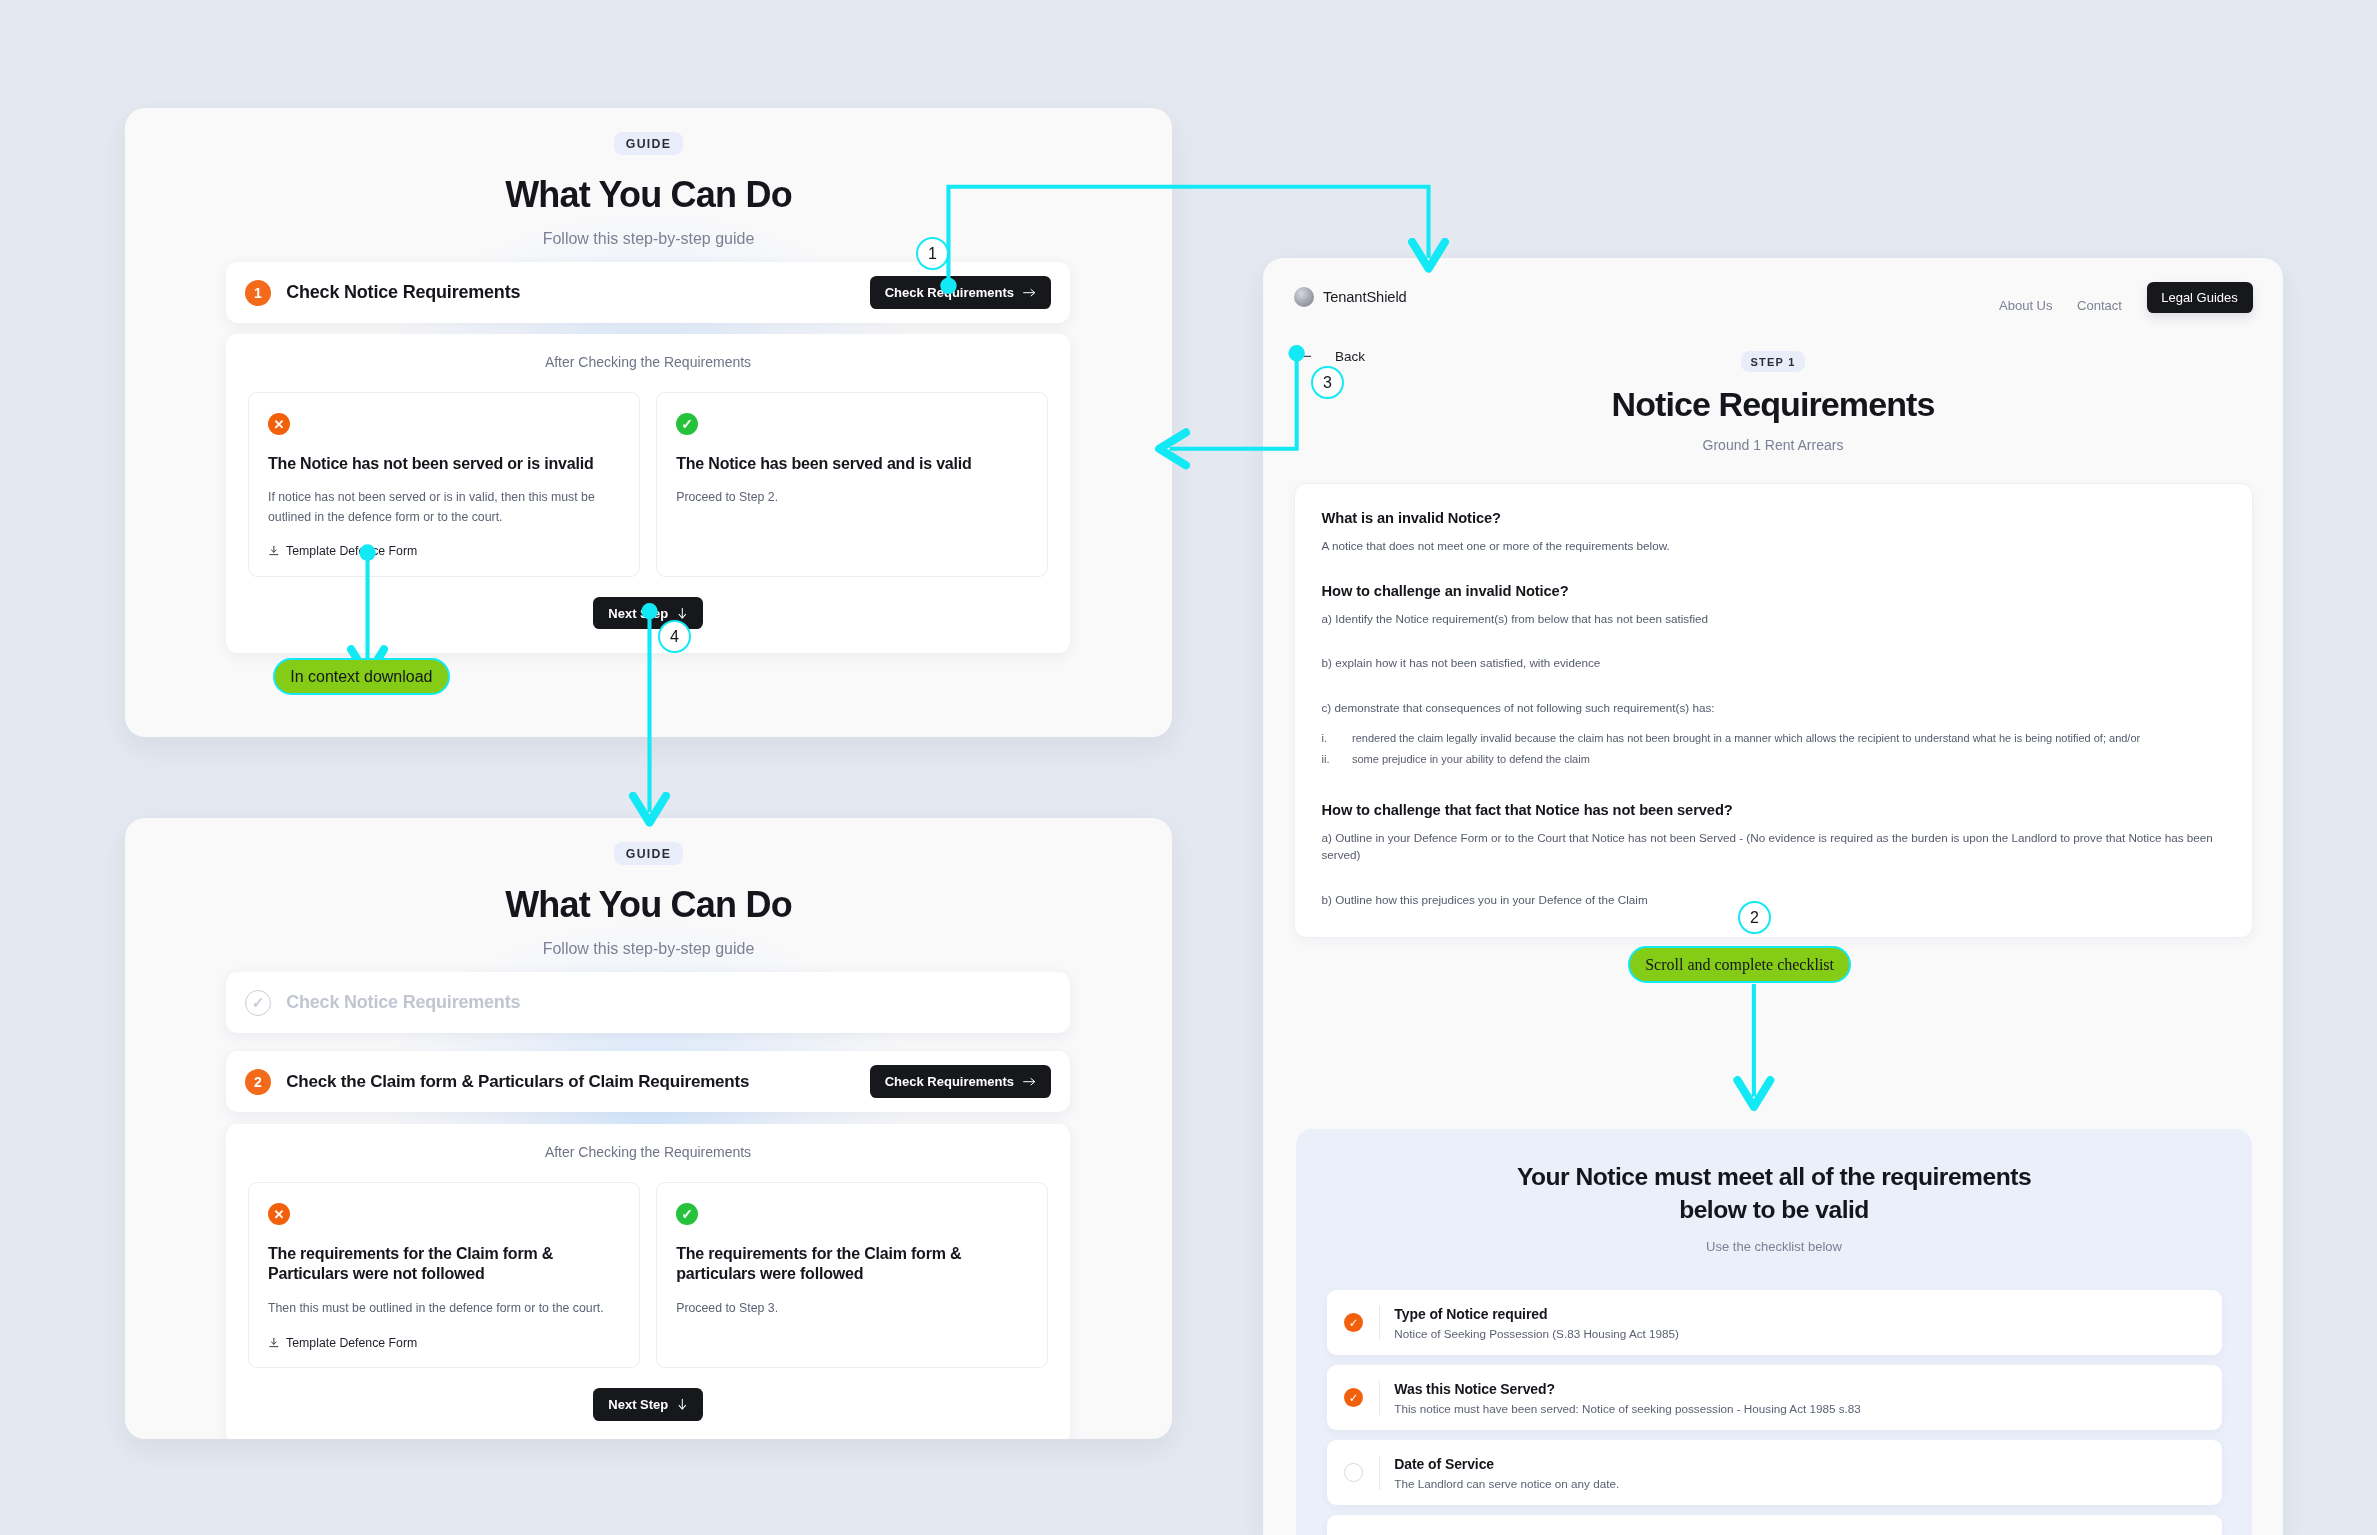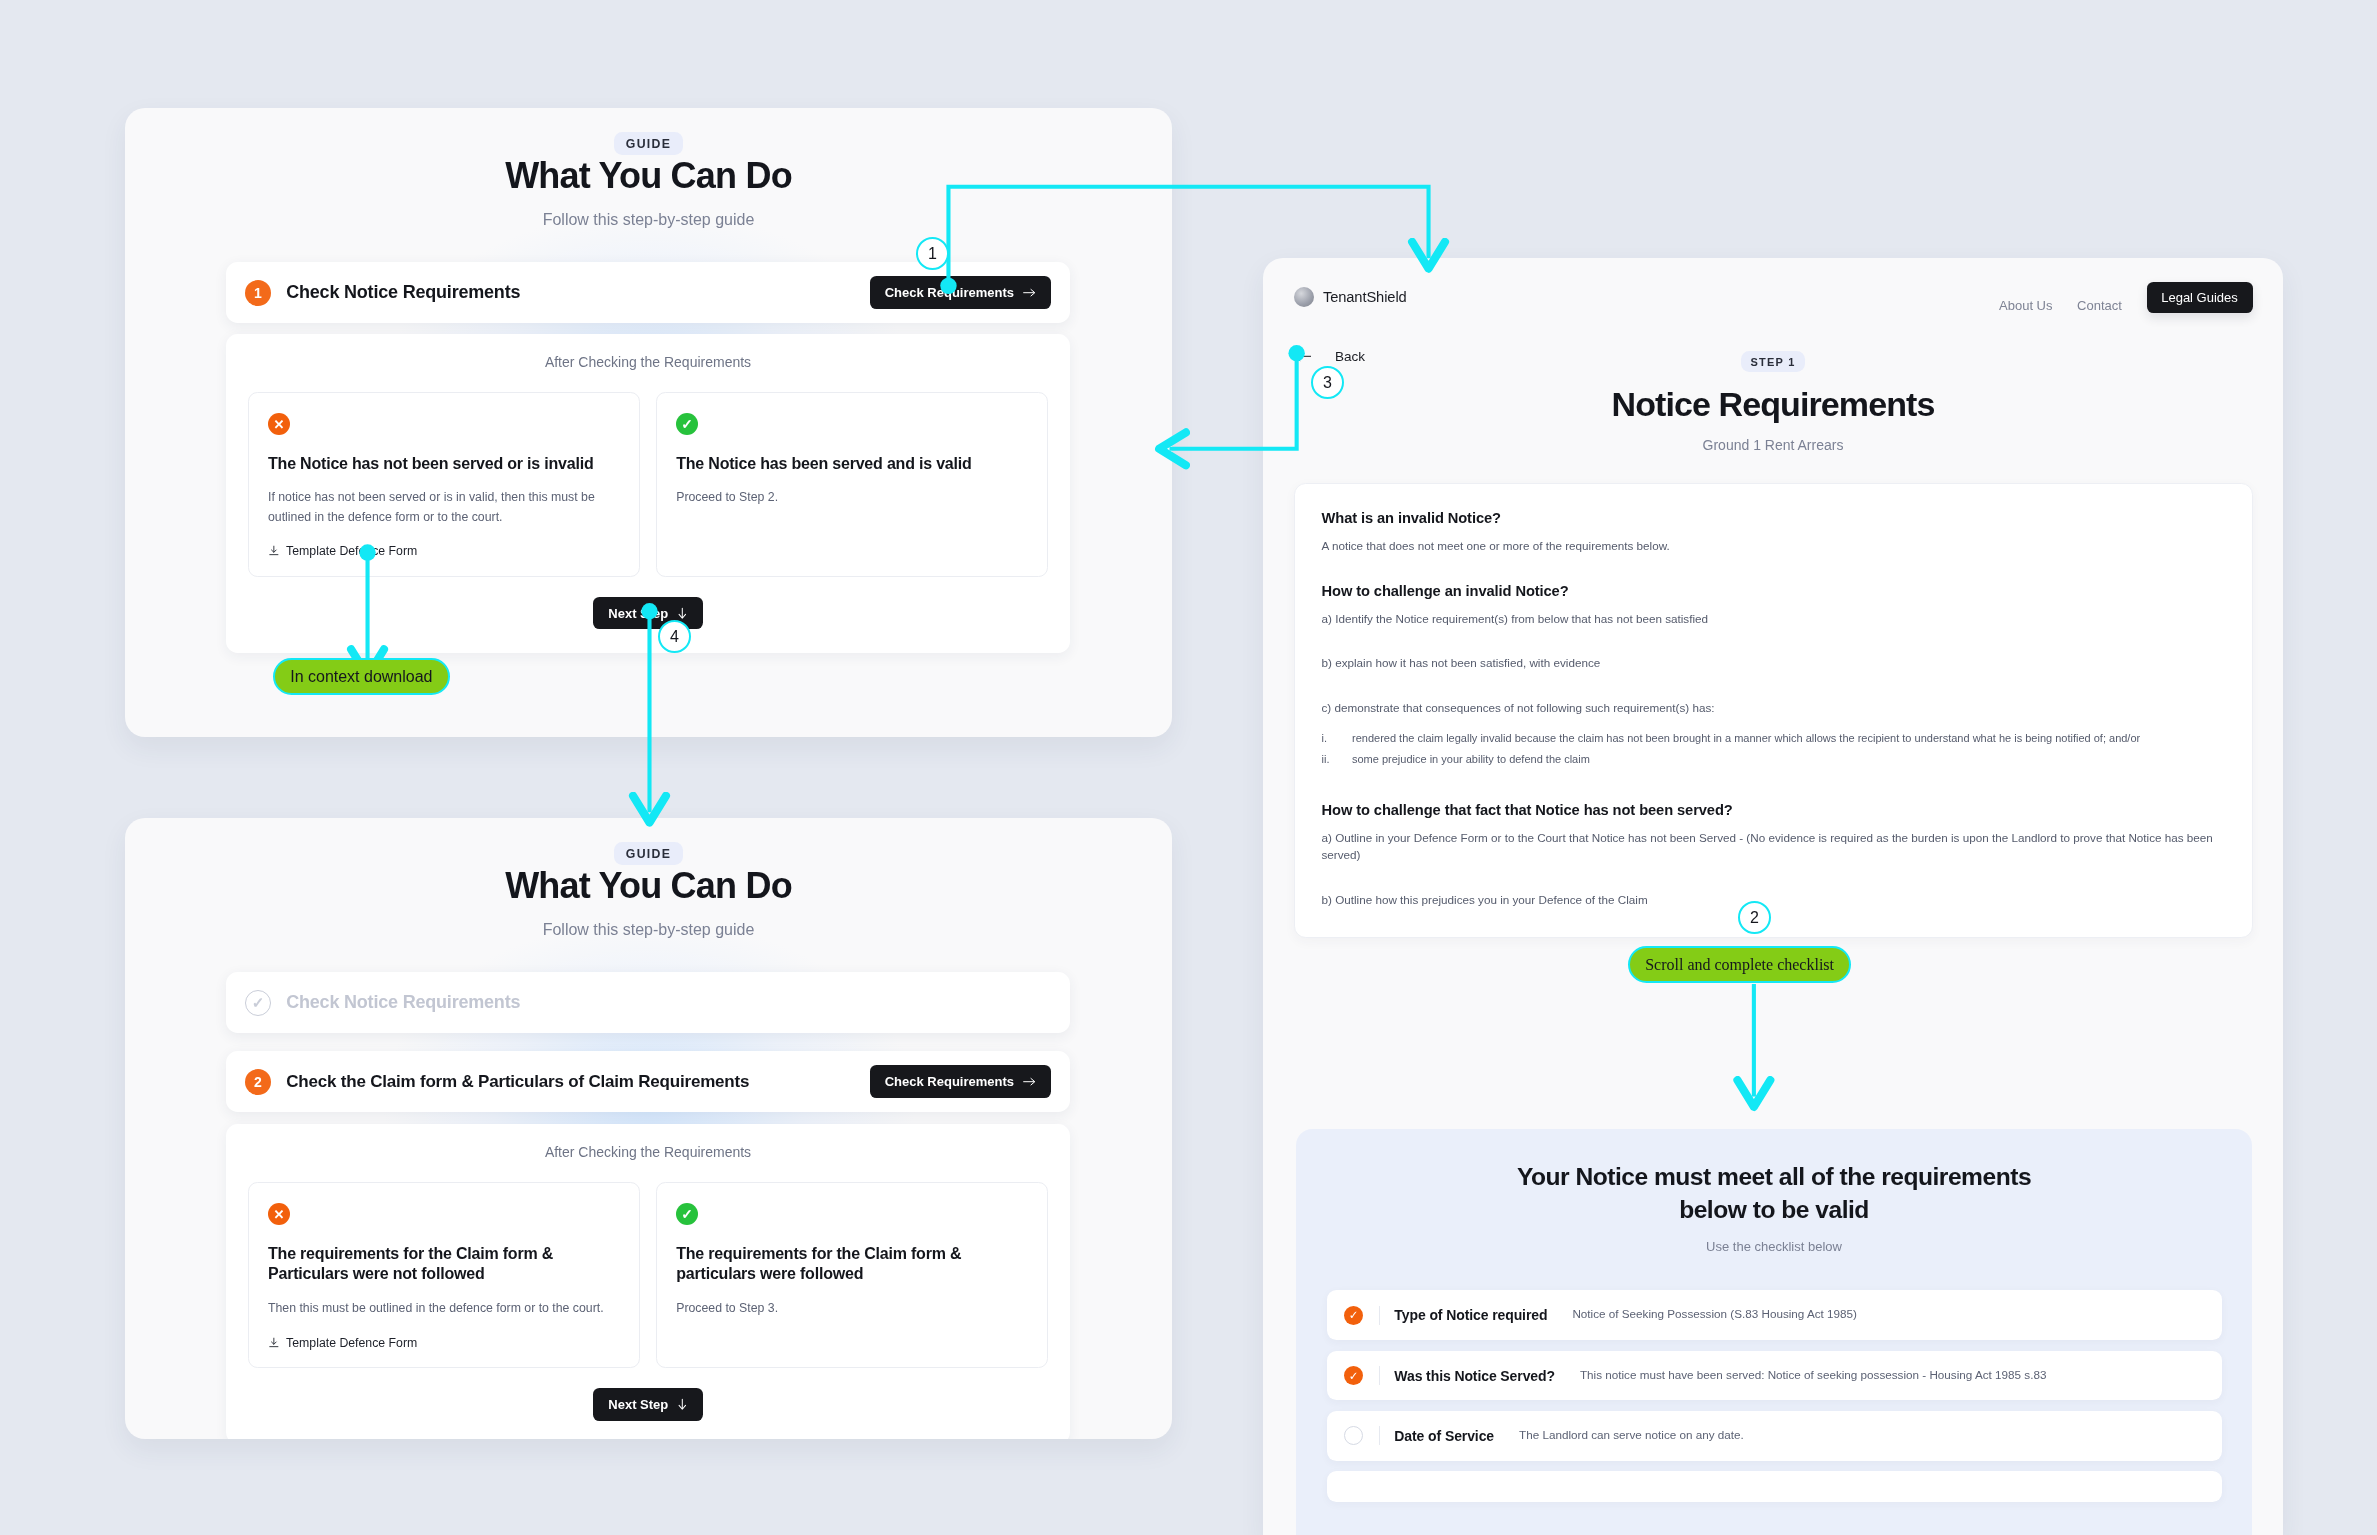--- a/index.html
+++ b/index.html
@@ -34,21 +34,21 @@
 
   .guide-head { position: relative; padding-top: 23.5px; text-align: center; }
   .pill-badge {
     display: inline-block;
     background: #e9edfa; color: #2a2e3a;
     font-size: 12.3px; font-weight: 700; letter-spacing: 1.3px;
     padding: 5.3px 11.7px 4.7px; border-radius: 8.2px;
   }
   .guide-title {
     font-size: 36px; font-weight: 700; color: #14161c;
-    letter-spacing: -0.8px; margin-top: 0;
+    letter-spacing: -0.8px; margin-top: 19px;
   }
   .guide-sub { font-size: 16px; color: #7b8194; margin-top: 13.5px; }
 
   
   .step-row {
     position: absolute; left: 101px; width: 844px;
     background: #fff; border-radius: 11.7px;
     box-shadow: 0 3.5px 13px rgba(40,50,80,.07);
     display: flex; align-items: center; padding: 0 19px;
     height: 61px;
@@ -182,21 +182,21 @@
     cursor: pointer;
   }
   .cl-check {
     width: 19.3px; height: 19.3px; border-radius: 50%; flex: 0 0 auto;
     display: flex; align-items: center; justify-content: center;
     font-size: 11.7px; color: #fff;
   }
   .cl-check.on { background: #f2600c; }
   .cl-check.off { background: transparent; border: 0.9px solid #d6dae4; }
   .cl-divider { width: 0.6px; align-self: stretch; background: #e6e9f0; margin: 0 15.2px; }
-  .cl-text { display: flex; flex-direction: row; gap: 25px; }
+  .cl-text { display: flex; flex-direction: column; gap: 5px; }
   .cl-h { font-size: 14px; font-weight: 700; color: #14161c; letter-spacing: -0.1px; }
   .cl-p { font-size: 11.7px; color: #5c6274; }
 
   
   #annot { position: absolute; inset: 0; pointer-events: none; }
   .an-num {
     position: absolute; width: 33px; height: 33px; border-radius: 50%;
     border: 2.9px solid #13e8f5; background: #fff;
     display: flex; align-items: center; justify-content: center;
     font-size: 16px; color: #15171d; z-index: 7;

